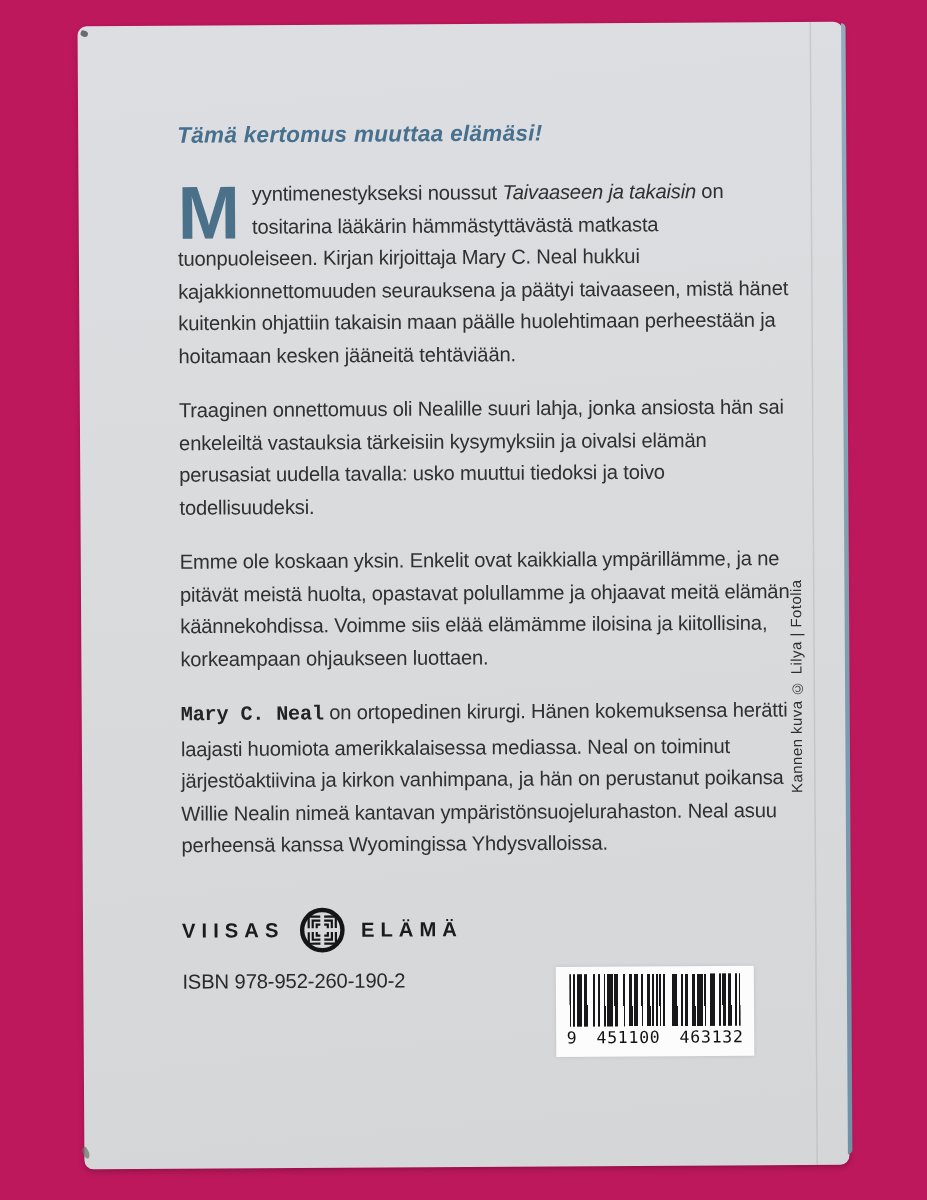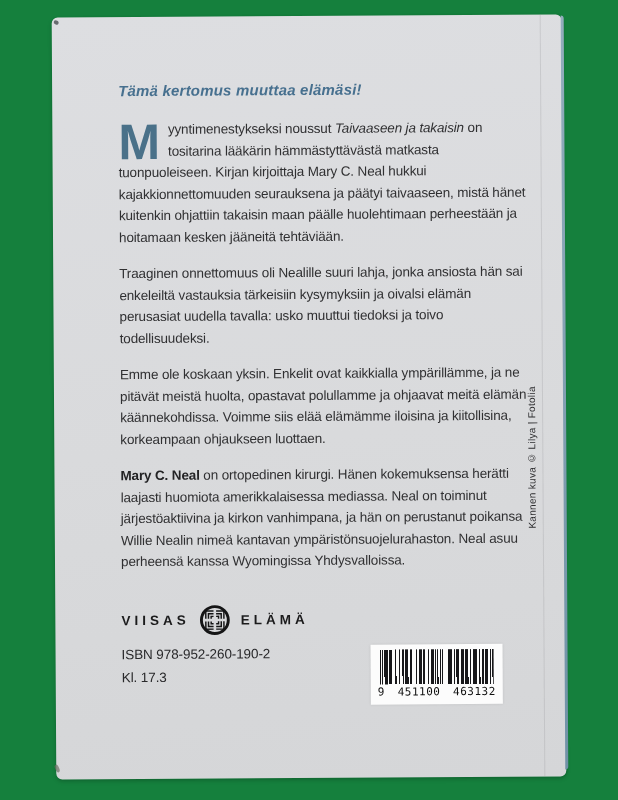--- a/index.html
+++ b/index.html
@@ -4,21 +4,21 @@
 <title>Book back cover</title>
 <style>
   html,body{margin:0;padding:0;}
   body{
     width:618px;height:800px;
     background:#ffffff;
     font-family:"Liberation Sans",sans-serif;
     overflow:hidden;
     position:relative;
   }
-  .stage{position:absolute;inset:0;background:#15803d;}
+  .stage{position:absolute;inset:0;background:#be185d;}
 
   
   .book{
     position:absolute;left:54px;top:16px;width:510px;height:762px;
     background:linear-gradient(175deg,#dddee1 0%,#d9dadc 55%,#d5d6d8 100%);
     border-radius:6px;
     transform:rotate(-0.35deg);
     box-shadow:0 2px 4px rgba(0,0,0,.20),1px 0 2px rgba(0,0,0,.10);
   }
   
@@ -40,21 +40,21 @@
   
   .content{position:absolute;left:66px;top:64px;width:408px;}
   h1.tagline{
     font-style:italic;font-weight:700;font-size:15px;line-height:20px;
     color:#47708f;letter-spacing:.2px;margin:0 0 18px 0;
   }
   .para{
     font-size:13.5px;line-height:21.5px;letter-spacing:-.15px;
     color:#303032;margin:0 0 15px 0;
   }
-  .para b{font-weight:700;color:#232325;}
+  .para b{font-weight:700;color:#232325;font-family:Liberation Mono, monospace;}
   .para i{}
   .dropcap{
     float:left;font-weight:700;font-size:50px;line-height:40px;
     color:#4a7189;margin:3px 8px 0 0;
   }
 
   
   .logo{
     position:absolute;left:66px;top:588px;
     display:flex;align-items:center;gap:10px;color:#1b1b1c;
@@ -123,21 +123,20 @@
           <path d="M7.5 19.5 V28.5 H16.5 M10.6 19.5 V25.4 H16.5 M13.7 19.5 V22.3 H16.5"></path>
 
           <path d="M28.5 19.5 V28.5 H19.5 M25.4 19.5 V25.4 H19.5 M22.3 19.5 V22.3 H19.5"></path>
         </g>
       </svg>
       <span class="logo-word">ELÄMÄ</span>
     </div>
 
     <div class="meta">
       <div>ISBN 978-952-260-190-2</div>
-      <div>Kl. 17.3</div>
     </div>
 
     <div class="barcode-box">
       <svg id="barcode-svg" preserveAspectRatio="none" viewBox="0 0 95 36">
           <rect x="0" y="0" width="1" height="36" fill="#17171a" shape-rendering="crispEdges"></rect>
           <rect x="2" y="0" width="1" height="36" fill="#17171a" shape-rendering="crispEdges"></rect>
           <rect x="4" y="0" width="3" height="36" fill="#17171a" shape-rendering="crispEdges"></rect>
           <rect x="8" y="0" width="2" height="36" fill="#17171a" shape-rendering="crispEdges"></rect>
           <rect x="13" y="0" width="1" height="36" fill="#17171a" shape-rendering="crispEdges"></rect>
           <rect x="16" y="0" width="1" height="36" fill="#17171a" shape-rendering="crispEdges"></rect>

